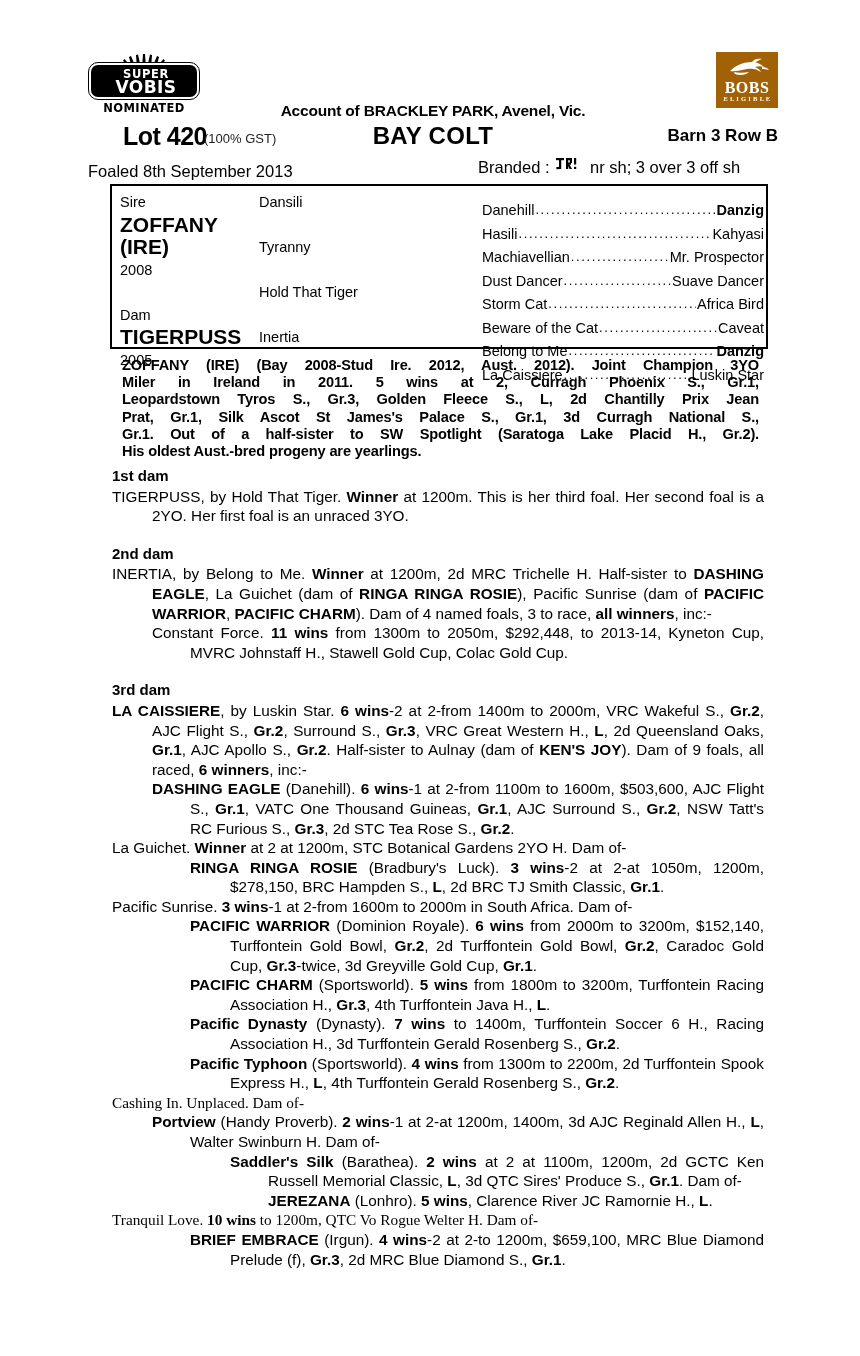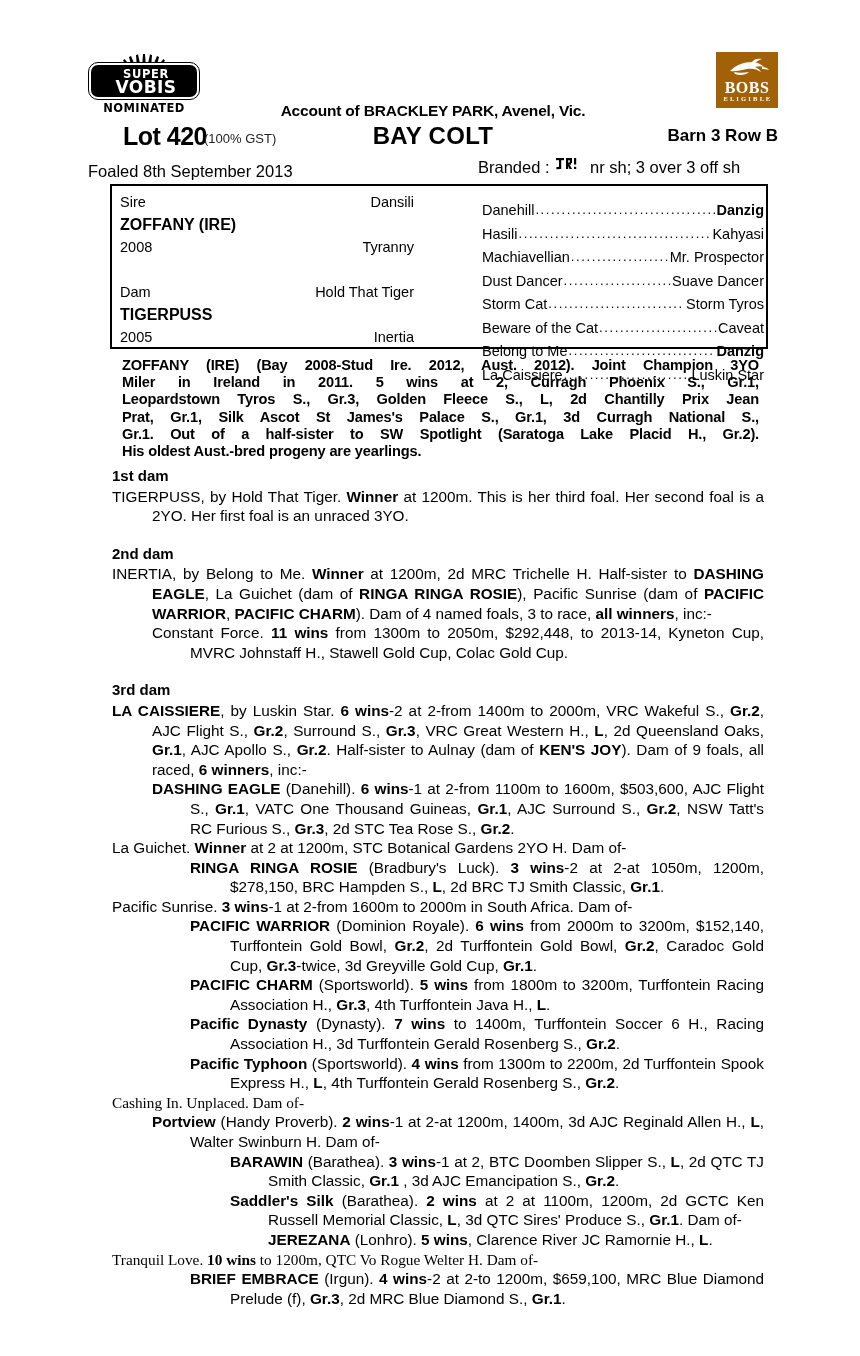--- a/index.html
+++ b/index.html
@@ -203,26 +203,26 @@
     border: 2.5px solid #000;
     background: #fff;
   }
   .ped-col {
     position: absolute;
     top: 5px;
     font-size: 14.5px;
     line-height: 22.5px;
   }
   .ped-col-1 { left: 8px;  width: 135px; }
-  .ped-col-2 { left: 147px; width: 155px; text-align: right; }
+  .ped-col-2 { left: 147px; width: 155px; }
   .ped-col-3 { left: 370px; width: 282px; margin-top: 8px; }
 
   .ped-name-bold {
     font-weight: bold;
-    font-size: 16px;
+    font-size: 21px;
   }
   .ped-leader-row {
     display: flex;
     align-items: baseline;
     width: 100%;
     white-space: nowrap;
     overflow: hidden;
   }
   .ped-leader-row .lft { flex: 0 0 auto; }
   .ped-leader-row .dots {
@@ -403,21 +403,21 @@
           <span class="rgt">Mr. Prospector</span>
         </div>
         <div class="ped-leader-row">
           <span class="lft">Dust Dancer</span>
           <span class="dots">..........................................................................................</span>
           <span class="rgt">Suave Dancer</span>
         </div>
         <div class="ped-leader-row">
           <span class="lft">Storm Cat</span>
           <span class="dots">..........................................................................................</span>
-          <span class="rgt">Storm Tyros</span>
+          <span class="rgt">Africa Bird</span>
         </div>
         <div class="ped-leader-row">
           <span class="lft">Beware of the Cat</span>
           <span class="dots">..........................................................................................</span>
           <span class="rgt">Caveat</span>
         </div>
         <div class="ped-leader-row">
           <span class="lft">Belong to Me</span>
           <span class="dots">..........................................................................................</span>
           <span class="rgt b">Danzig</span>
@@ -460,21 +460,20 @@
         <div class="p h2"><b>DASHING EAGLE</b> (Danehill). <b>6 wins</b>-1 at 2-from 1100m to 1600m, $503,600, AJC Flight S., <b>Gr.1</b>, VATC One Thousand Guineas, <b>Gr.1</b>, AJC Surround S., <b>Gr.2</b>, NSW Tatt's RC Furious S., <b>Gr.3</b>, 2d STC Tea Rose S., <b>Gr.2</b>.</div>
         <div class="p h1">La Guichet. <b>Winner</b> at 2 at 1200m, STC Botanical Gardens 2YO H. Dam of-</div>
         <div class="p h3"><b>RINGA RINGA ROSIE</b> (Bradbury's Luck). <b>3 wins</b>-2 at 2-at 1050m, 1200m, $278,150, BRC Hampden S., <b>L</b>, 2d BRC TJ Smith Classic, <b>Gr.1</b>.</div>
         <div class="p h1">Pacific Sunrise. <b>3 wins</b>-1 at 2-from 1600m to 2000m in South Africa. Dam of-</div>
         <div class="p h3"><b>PACIFIC WARRIOR</b> (Dominion Royale). <b>6 wins</b> from 2000m to 3200m, $152,140, Turffontein Gold Bowl, <b>Gr.2</b>, 2d Turffontein Gold Bowl, <b>Gr.2</b>, Caradoc Gold Cup, <b>Gr.3</b>-twice, 3d Greyville Gold Cup, <b>Gr.1</b>.</div>
         <div class="p h3"><b>PACIFIC CHARM</b> (Sportsworld). <b>5 wins</b> from 1800m to 3200m, Turffontein Racing Association H., <b>Gr.3</b>, 4th Turffontein Java H., <b>L</b>.</div>
         <div class="p h3"><b>Pacific Dynasty</b> (Dynasty). <b>7 wins</b> to 1400m, Turffontein Soccer 6 H., Racing Association H., 3d Turffontein Gerald Rosenberg S., <b>Gr.2</b>.</div>
         <div class="p h3"><b>Pacific Typhoon</b> (Sportsworld). <b>4 wins</b> from 1300m to 2200m, 2d Turffontein Spook Express H., <b>L</b>, 4th Turffontein Gerald Rosenberg S., <b>Gr.2</b>.</div>
         <div class="p i0">Cashing In. Unplaced. Dam of-</div>
         <div class="p h2"><b>Portview</b> (Handy Proverb). <b>2 wins</b>-1 at 2-at 1200m, 1400m, 3d AJC Reginald Allen H., <b>L</b>, Walter Swinburn H. Dam of-</div>
-        <div class="p h4"><b>BARAWIN</b> (Barathea). <b>3 wins</b>-1 at 2, BTC Doomben Slipper S., <b>L</b>, 2d QTC TJ Smith Classic, <b>Gr.1</b> , 3d AJC Emancipation S., <b>Gr.2</b>.</div>
         <div class="p h4"><b>Saddler's Silk</b> (Barathea). <b>2 wins</b> at 2 at 1100m, 1200m, 2d GCTC Ken Russell Memorial Classic, <b>L</b>, 3d QTC Sires' Produce S., <b>Gr.1</b>. Dam of-</div>
         <div class="p h5"><b>JEREZANA</b> (Lonhro). <b>5 wins</b>, Clarence River JC Ramornie H., <b>L</b>.</div>
         <div class="p i0">Tranquil Love. <b>10 wins</b> to 1200m, QTC Vo Rogue Welter H. Dam of-</div>
         <div class="p h3"><b>BRIEF EMBRACE</b> (Irgun). <b>4 wins</b>-2 at 2-to 1200m, $659,100, MRC Blue Diamond Prelude (f), <b>Gr.3</b>, 2d MRC Blue Diamond S., <b>Gr.1</b>.</div>
       </div>
 
   </div>
 
 </div>
 

